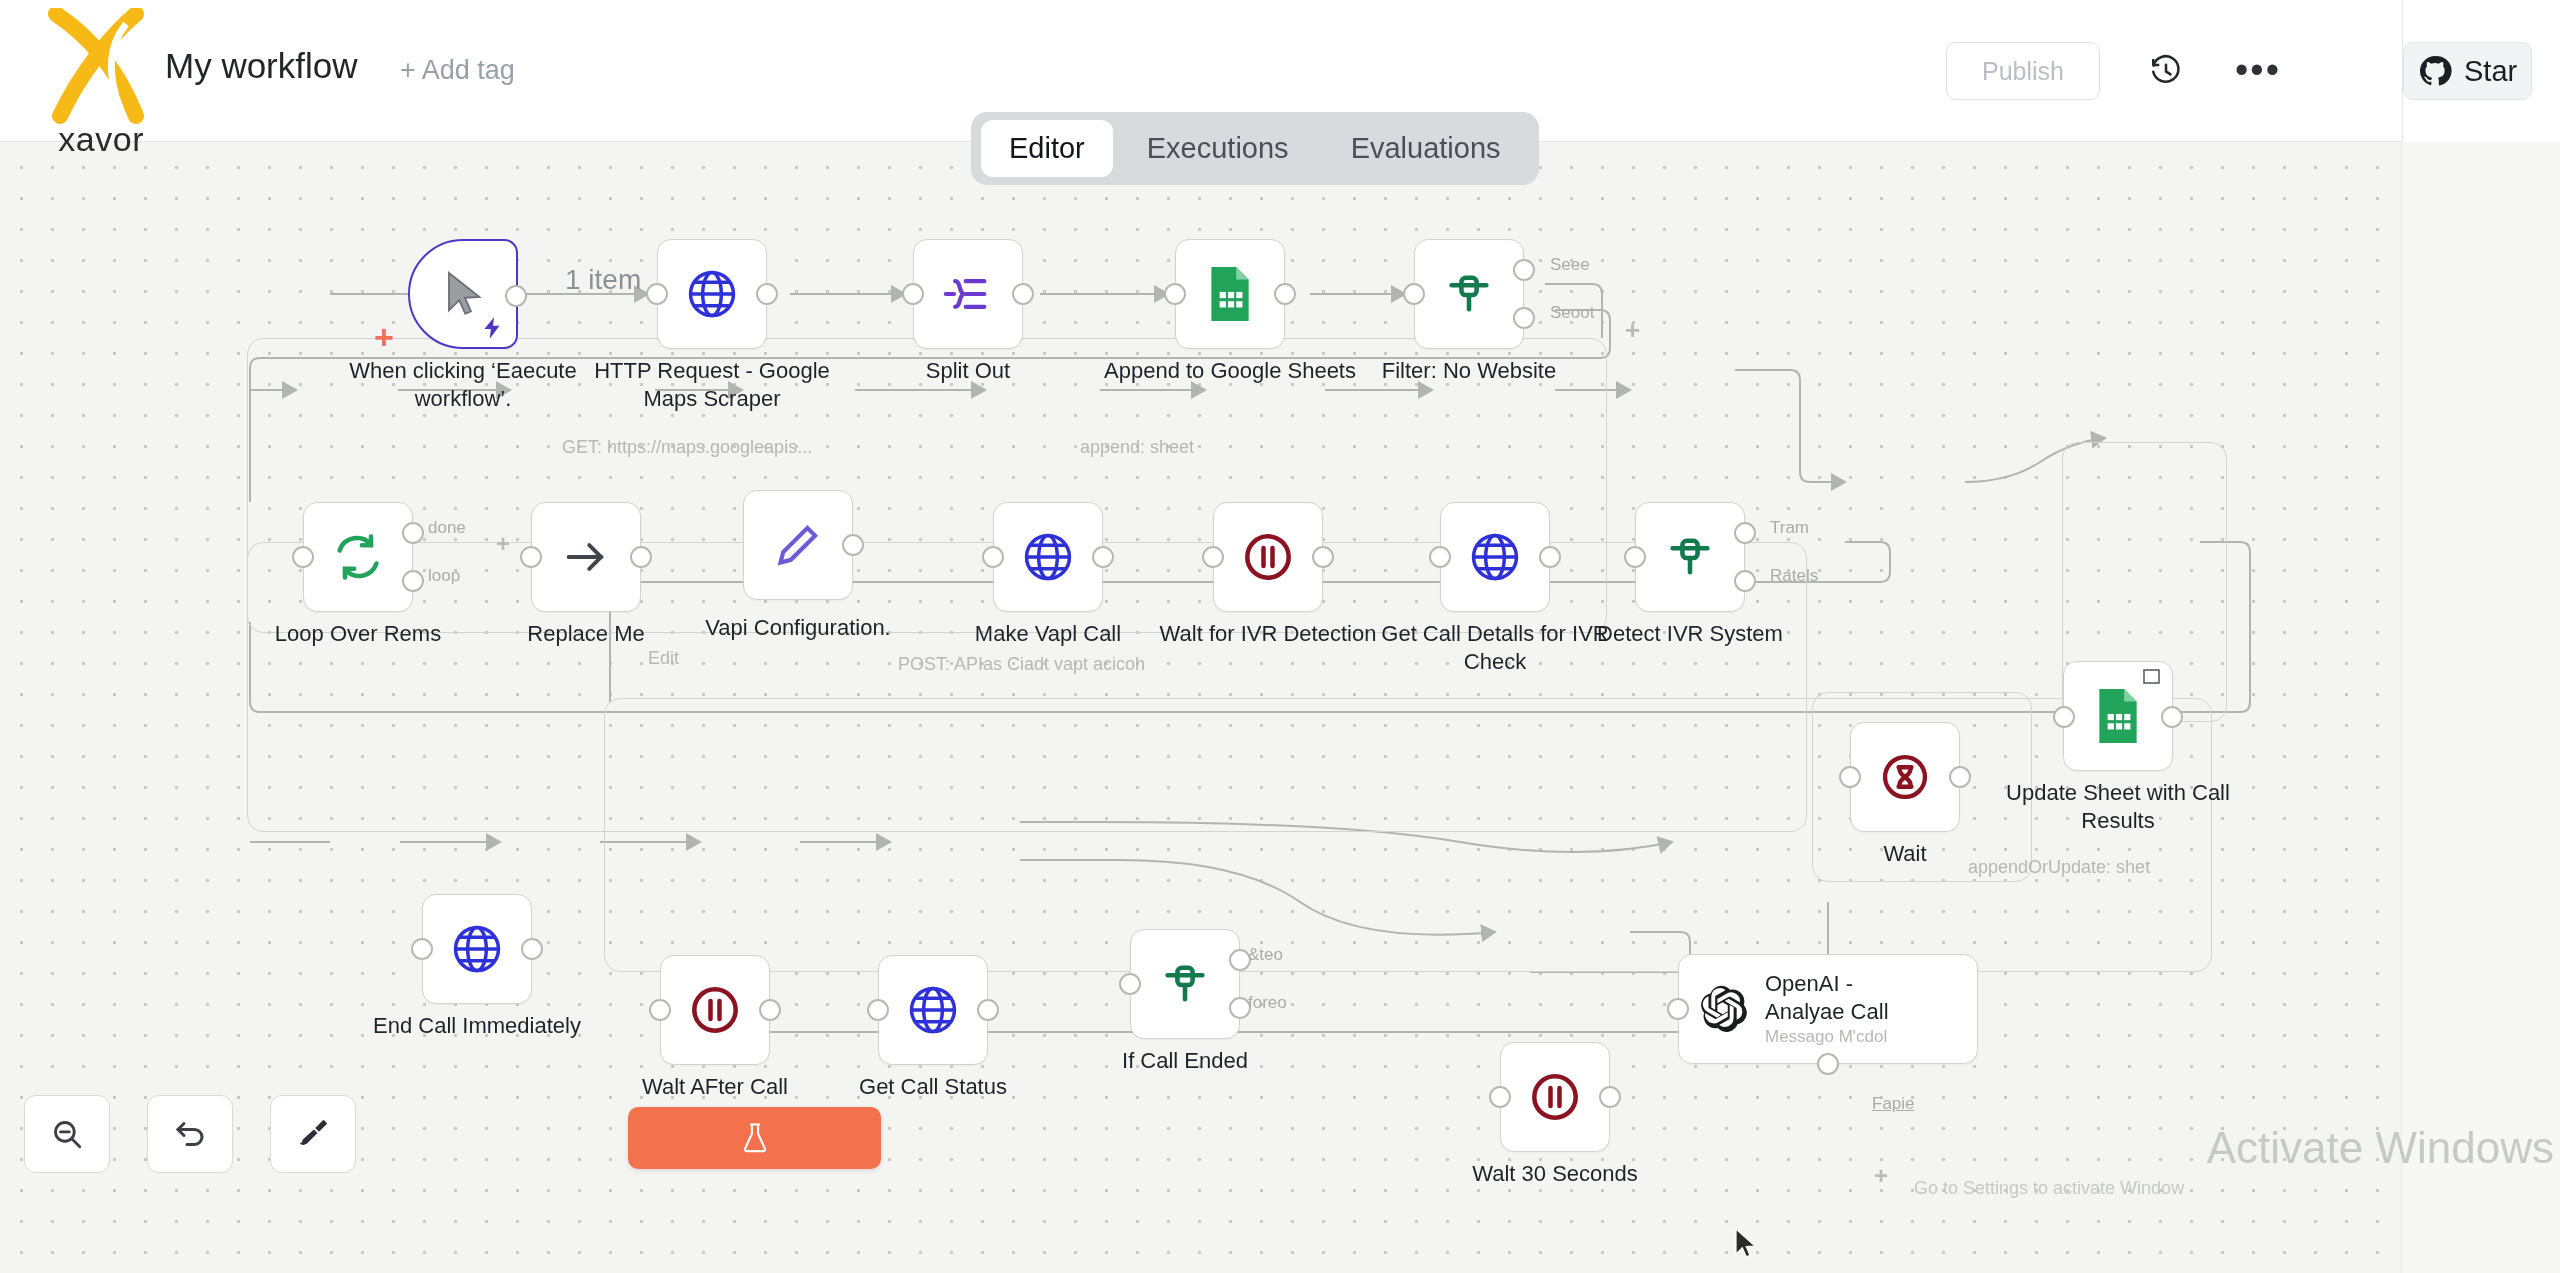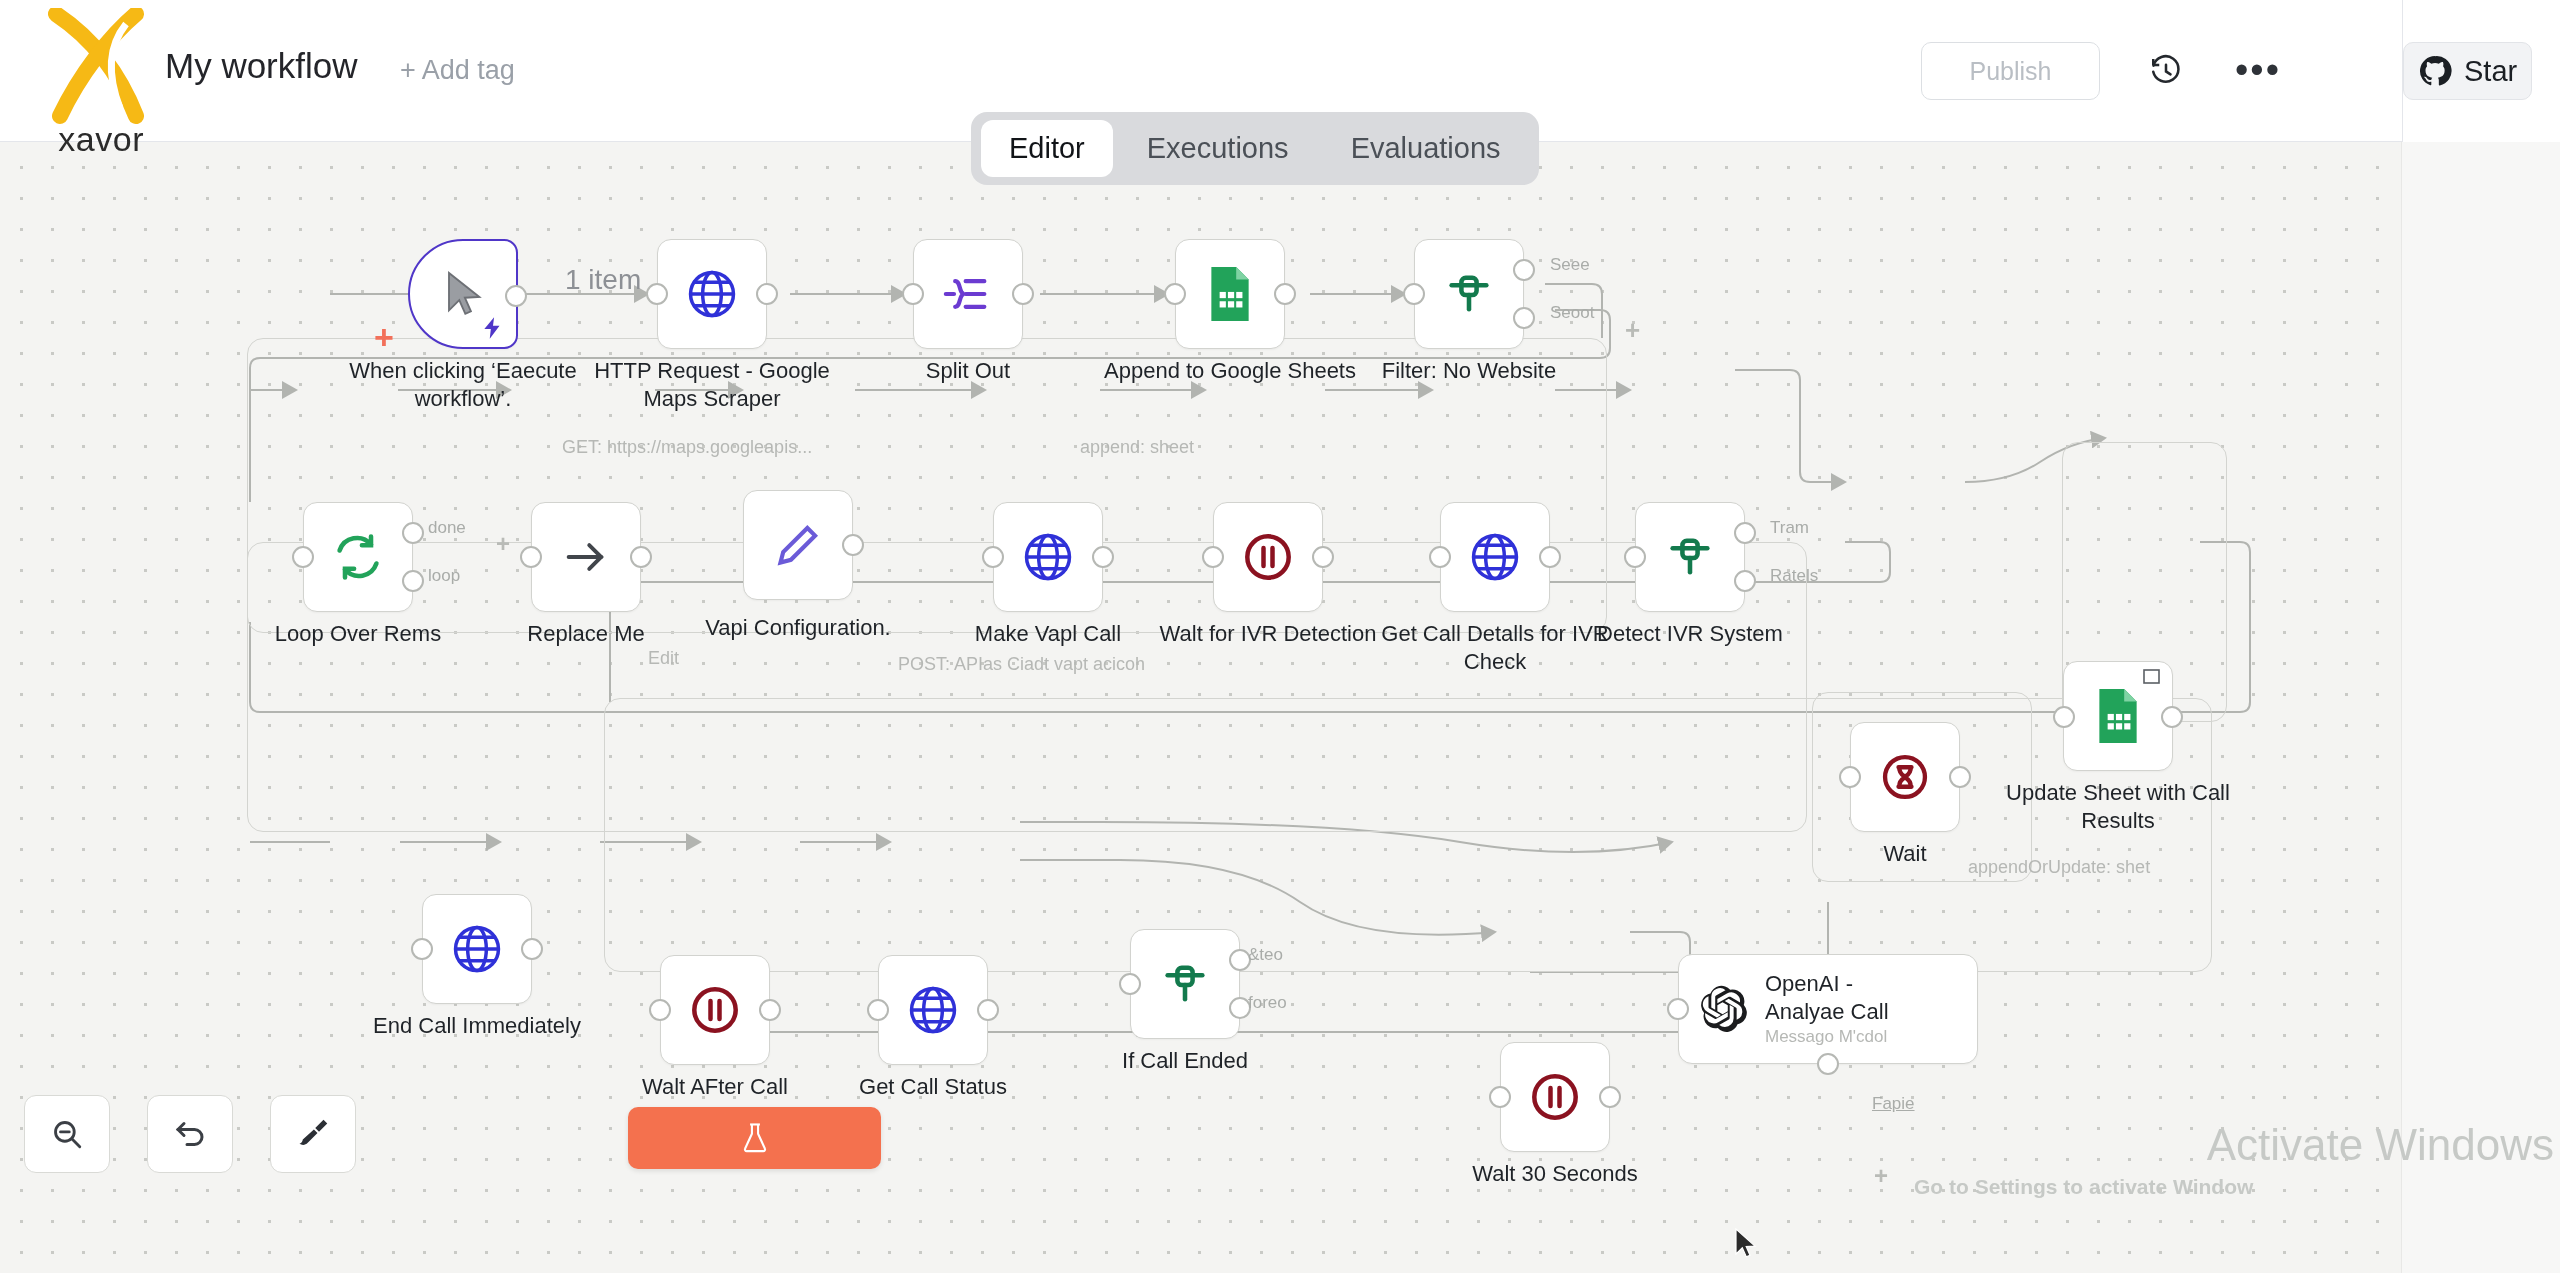--- a/index.html
+++ b/index.html
@@ -39,21 +39,21 @@
   }
   .add-tag {
     position: absolute; left: 400px; top: 55px;
     font-size: 27px; color: #9aa0a8; white-space: nowrap;
   }
   .hdr-right {
     position: absolute; right: 118px; top: 0; height: 142px;
     display: flex; align-items: center; gap: 40px;
   }
   .publish-btn {
-    width: 179px; height: 58px; border: 1px solid #dcdfe3;
+    width: 154px; height: 58px; border: 1px solid #dcdfe3;
     border-radius: 10px; background: #fff;
     color: #b9bec4; font-size: 25px;
     display: flex; align-items: center; justify-content: center;
   }
   .icon-btn {
     width: 52px; height: 52px; display: flex;
     align-items: center; justify-content: center; color: #2e3238;
   }
   .dots { font-size: 38px; letter-spacing: 2px; line-height: .4; color: #2e3238; }
 
@@ -183,21 +183,21 @@
     box-shadow: 0 2px 5px rgba(0,0,0,.10);
     z-index: 20;
   }
 
   
   .watermark {
     position: absolute; right: 6px; bottom: 74px;
     text-align: left; color: #c3c6c3; z-index: 5; width: 640px;
   }
   .wm1 { font-size: 44px; line-height: 1.1; color: #c6c9c6; text-align: right; }
-  .wm2 { font-size: 21px; margin-top: 6px; color: #c6c9c6; font-weight: bold; }
+  .wm2 { font-size: 18px; margin-top: 6px; color: #c6c9c6; }
 
   
   .mouse-cursor { position: absolute; left: 1734px; top: 1228px; z-index: 40; }
 
   svg { display: block; }
 </style>
 </head>
 <body>
 
 <div class="app">

